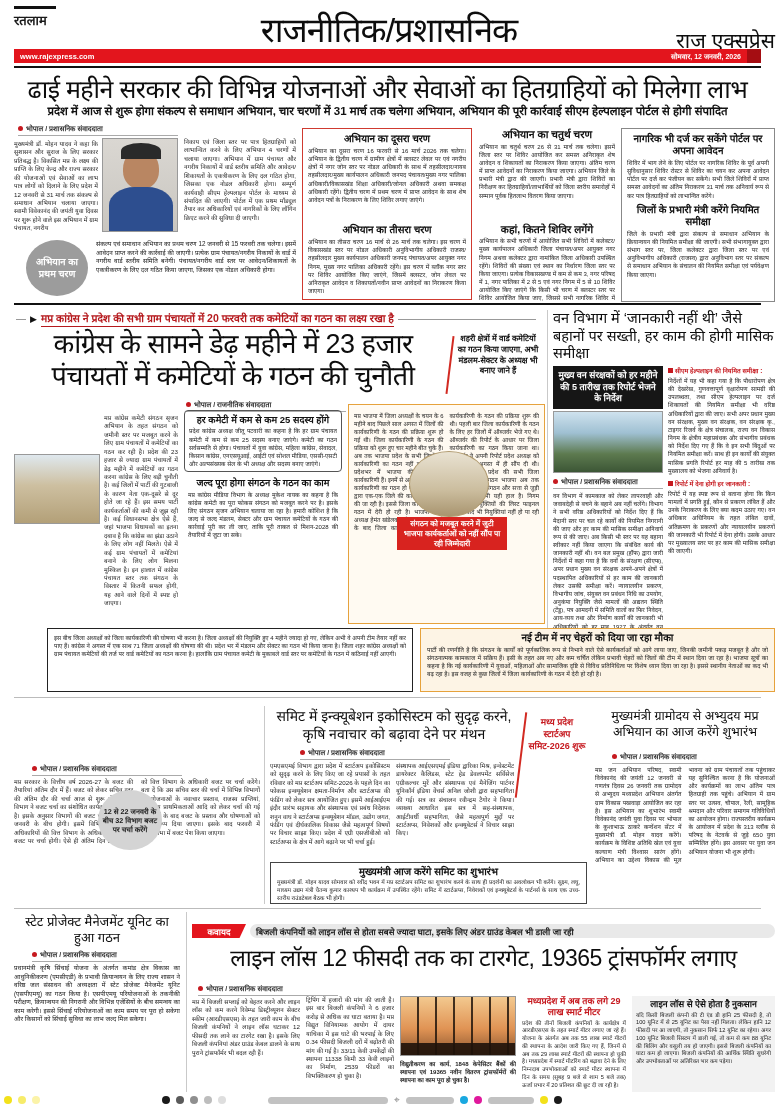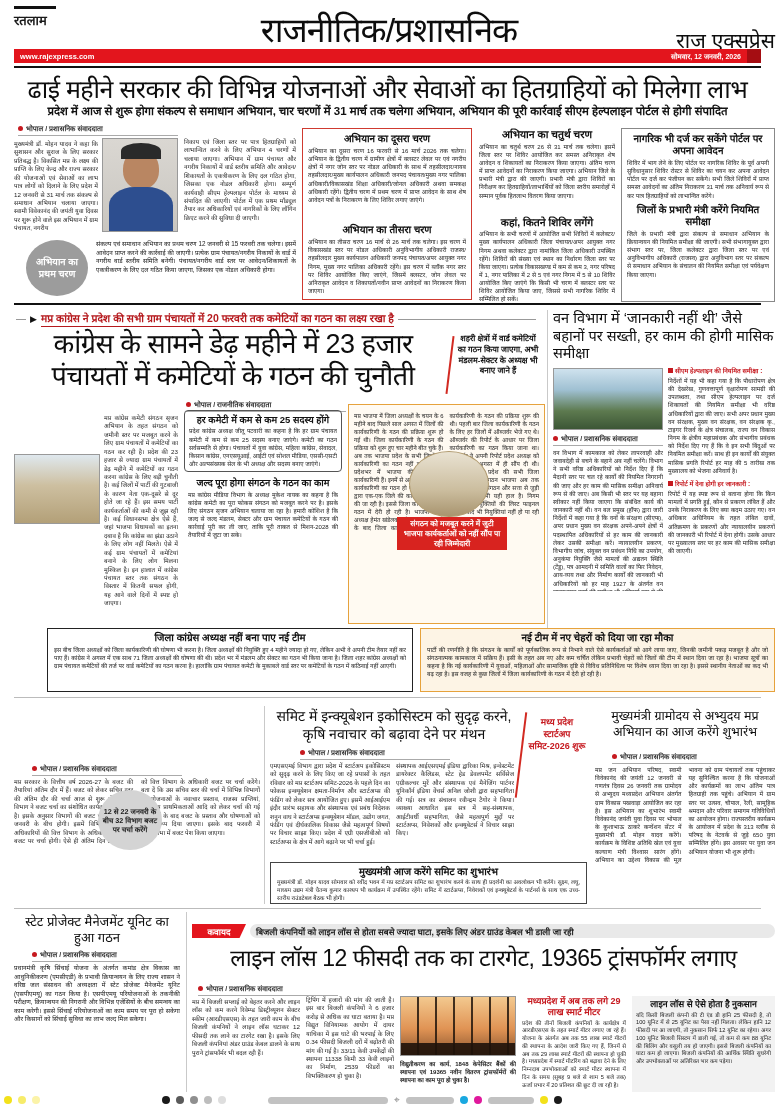--- a/index.html
+++ b/index.html
@@ -63,21 +63,21 @@
   <div class="abs" style="left:302px;top:128px;width:170px;height:172px;border:1.5px solid #cf3a30;padding:4px 5px;box-sizing:border-box;overflow:hidden;">
     <div class="boxtitle" style="font-size:10px;">अभियान का दूसरा चरण</div>
     <div class="jtxt" style="font-size:6px;margin-top:2px;">अभियान का दूसरा चरण 16 फरवरी से 16 मार्च 2026 तक चलेगा। अभियान के द्वितीय चरण में ग्रामीण क्षेत्रों में क्लस्टर लेवल पर एवं नगरीय क्षेत्रों में नगर जोन स्तर पर नोडल अधिकारी के साथ में तहसीलदार/नायब तहसीलदार/मुख्य कार्यपालन अधिकारी जनपद पंचायत/मुख्य नगर पालिका अधिकारी/विकासखंड शिक्षा अधिकारी/जोनल अधिकारी अथवा समकक्ष अधिकारी रहेंगे। द्वितीय चरण में प्रथम चरण में प्राप्त आवेदन के साथ शेष आवेदन पत्रों के निराकरण के लिए शिविर लगाए जाएंगे।</div>
     <div class="boxtitle" style="font-size:10px;margin-top:20px;">अभियान का तीसरा चरण</div>
     <div class="jtxt" style="font-size:6px;margin-top:2px;">अभियान का तीसरा चरण 16 मार्च से 26 मार्च तक चलेगा। इस चरण में विकासखंड स्तर पर नोडल अधिकारी अनुविभागीय अधिकारी राजस्व/तहसीलदार मुख्य कार्यपालन अधिकारी जनपद पंचायत/अपर आयुक्त नगर निगम, मुख्य नगर पालिका अधिकारी रहेंगे। इस चरण में ब्लॉक नगर स्तर पर शिविर आयोजित किए जाएंगे, जिसमें क्लस्टर, जोन लेवल पर अनिराकृत आवेदन व शिकायतों/नवीन प्राप्त आवेदनों का निराकरण किया जाएगा।</div>
   </div>
 
   <div class="abs" style="left:479px;top:128px;width:136px;height:174px;overflow:hidden;">
     <div class="boxtitle" style="font-size:10.5px;">अभियान का चतुर्थ चरण</div>
     <div class="jtxt" style="font-size:6px;margin-top:2px;height:64px;">अभियान का चतुर्थ चरण 26 से 31 मार्च तक चलेगा। इसमें जिला स्तर पर शिविर आयोजित कर समस्त अनिराकृत शेष आवेदन व शिकायतों का निराकरण किया जाएगा। अंतिम चरण में प्राप्त आवेदनों का निराकरण किया जाएगा। अभियान जिले के प्रभारी मंत्री द्वारा की जाएगी। प्रभारी मंत्री द्वारा शिविरों का निरीक्षण कर हितग्राहियों/लाभार्थियों को जिला स्तरीय समारोहों में सम्मान पूर्वक हितलाभ वितरण किया जाएगा।</div>
-    <div class="boxtitle" style="font-size:10.5px;margin-top:9px;">कहां, कितने शिविर लगेंगे</div>
+    <div class="boxtitle" style="font-size:10.5px;margin-top:16px;">कहां, कितने शिविर लगेंगे</div>
     <div class="jtxt" style="font-size:6px;margin-top:2px;">अभियान के सभी चरणों में आयोजित सभी शिविरों में कलेक्टर/मुख्य कार्यपालन अधिकारी जिला पंचायत/अपर आयुक्त नगर निगम अथवा कलेक्टर द्वारा नामांकित जिला अधिकारी उपस्थित रहेंगे। शिविरों की संख्या एवं स्थान का निर्धारण जिला स्तर पर किया जाएगा। प्रत्येक विकासखण्ड में कम से कम 3, नगर परिषद में 1, नगर पालिका में 2 से 5 एवं नगर निगम में 5 से 10 शिविर आयोजित किए जाएंगे कि किसी भी चरण में क्लस्टर स्तर पर शिविर आयोजित किया जाए, जिससे सभी नागरिक शिविर में सम्मिलित हो सकें।</div>
   </div>
 
   <div class="abs" style="left:621px;top:128px;width:154px;height:174px;border:1px solid #888;padding:4px 5px;box-sizing:border-box;overflow:hidden;">
     <div class="boxtitle" style="font-size:10px;">नागरिक भी दर्ज कर सकेंगे पोर्टल पर अपना आवेदन</div>
     <div class="jtxt" style="font-size:6px;margin-top:2px;">शिविर में भाग लेने के लिए पोर्टल पर नागरिक शिविर के पूर्व अपनी सुविधानुसार शिविर रोस्टर से शिविर का चयन कर अपना आवेदन पोर्टल पर दर्ज कर पंजीयन कर सकेंगे। सभी जिले शिविरों में प्राप्त समस्त आवेदनों का अंतिम निराकरण 31 मार्च तक अनिवार्य रूप से कर पात्र हितग्राहियों को लाभान्वित करेंगे।</div>
     <div class="boxtitle" style="font-size:10px;margin-top:4px;">जिलों के प्रभारी मंत्री करेंगे नियमित समीक्षा</div>
     <div class="jtxt" style="font-size:6px;margin-top:2px;">जिले के प्रभारी मंत्री द्वारा संकल्प से समाधान अभियान के क्रियान्वयन की नियमित समीक्षा की जाएगी। सभी संभागायुक्त द्वारा संभाग स्तर पर, जिला कलेक्टर द्वारा जिला स्तर पर एवं अनुविभागीय अधिकारी (राजस्व) द्वारा अनुविभाग स्तर पर संकल्प से समाधान अभियान के संचालन की नियमित समीक्षा एवं पर्यवेक्षण किया जाएगा।</div>
   </div>
 
@@ -119,41 +119,41 @@
   <div class="abs" style="left:348px;top:404px;width:197px;height:220px;border:1.5px solid #e6a23c;background:#fffaf2;padding:4px 5px;box-sizing:border-box;overflow:hidden;">
     <div style="position:absolute;left:60px;top:46px;width:78px;height:64px;border-radius:50%;background:linear-gradient(180deg,#e9e2d2 0%,#cbbd9e 60%,#a8946f 100%);border:1px solid #b09a6f;"></div>
     <div style="position:absolute;left:48px;top:112px;width:104px;background:#d8231f;color:#fff;font-size:7.5px;font-weight:800;text-align:center;line-height:1.3;padding:2px 3px;">संगठन को मजबूत करने में जुटी भाजपा कार्यकर्ताओं को नहीं सौंप पा रही जिम्मेदारी</div>
     <div class="jtxt" style="font-size:5.9px;margin-top:3px;column-count:2;column-gap:6px;height:168px;">मप्र भाजपा में जिला अध्यक्षों के चयन के 6 महीने बाद पिछले साल अगस्त में जिलों की कार्यकारिणी के गठन की प्रक्रिया शुरू हो गई थी। जिला कार्यकारिणी के गठन की प्रक्रिया को शुरू हुए चार महीने बीत चुके हैं। अब तक भाजपा प्रदेश के सभी जिलों की कार्यकारिणी का गठन नहीं कर पाई है। प्रदेशभर में भाजपा की 62 जिला कार्यकारिणी हैं। इनमें से अब तक 50 जिला कार्यकारिणी का गठन हो पाया है। भाजपा द्वारा एक-एक जिले की कार्यकारिणी जारी की जा रही है। इससे जिला कार्यकारिणी के गठन में देरी हो रही है। भाजपा प्रदेश अध्यक्ष हेमंत खंडेलवाल ने पदभार संभालने के बाद जिला कार्यकारिणी और प्रदेश कार्यकारिणी के गठन की प्रक्रिया शुरू की थी। पहली बार जिला कार्यकारिणी के गठन के लिए हर जिलों में ऑब्जर्वर भेजे गए थे। ऑब्जर्वर की रिपोर्ट के आधार पर जिला कार्यकारिणी का गठन किया जाना था। ऑब्जर्वर ने अपनी रिपोर्ट प्रदेश अध्यक्ष को पिछले साल अगस्त में ही सौंप दी थी। इसके बाद भी प्रदेश की सभी जिला कार्यकारिणी का गठन भाजपा अब तक नहीं कर पाई है। संगठन और सत्ता से जुड़ी नियुक्तियों का भी यही हाल है। निगम मंडलों की नियुक्तियों की लिस्ट फाइनल होने के बाद भी नियुक्तियां नहीं हो पा रही हैं।</div>
   </div>
 
   <div class="abs rule-v" style="left:547px;top:310px;height:382px;"></div>
   <div class="abs htitle" style="left:553px;top:310px;width:222px;font-size:14.5px;line-height:1.22;">वन विभाग में ‘जानकारी नहीं थी’ जैसे बहानों पर सख्ती, हर काम की होगी मासिक समीक्षा</div>
 
   <div class="abs" style="left:553px;top:366px;width:110px;">
+    <div style="background:#161616;color:#fff;font-size:9px;font-weight:800;text-align:center;line-height:1.3;padding:4px 3px;">मुख्य वन संरक्षकों को हर महीने की 5 तारीख तक रिपोर्ट भेजने के निर्देश</div>
     <div class="photo" style="width:110px;height:62px;background:linear-gradient(180deg,#cfe2ee 0%,#9fc0d2 35%,#5d7a4f 70%,#3c5636 100%);margin-top:2px;box-sizing:border-box;"></div>
     <div class="byline" style="margin-top:4px;">
       <span class="dot"></span>
       <span>भोपाल / प्रशासनिक संवाददाता</span>
     </div>
     <div class="jtxt" style="font-size:6px;margin-top:3px;height:142px;">वन विभाग में कामकाज को लेकर लापरवाही और जवाबदेही से बचने के बहाने अब नहीं चलेंगे। विभाग ने सभी वरिष्ठ अधिकारियों को निर्देश दिए हैं कि मैदानी स्तर पर चल रहे कार्यों की नियमित निगरानी की जाए और हर काम की मासिक समीक्षा अनिवार्य रूप से की जाए। अब किसी भी स्तर पर यह बहाना स्वीकार नहीं किया जाएगा कि संबंधित कार्य की जानकारी नहीं थी। वन बल प्रमुख (हॉफ) द्वारा जारी निर्देशों में कहा गया है कि वनों के संरक्षण (सीएफ), अपर प्रधान मुख्य वन संरक्षक अपने-अपने क्षेत्रों में पदस्थापित अधिकारियों से हर काम की जानकारी लेकर उसकी समीक्षा करें। न्यायालयीन प्रकरण, विभागीय जांच, संयुक्त वन प्रबंधन निधि का उपयोग, अनुकंपा नियुक्ति जैसे मामलों की अद्यतन स्थिति (टेंडु), पत्र आमदनी में समिति वालों का फिर निवेदन, आय-व्यय तथा और निर्माण कार्यों की जानकारी भी अधिकारियों को हर माह 1927 के अंतर्गत वन व्यवस्थापन कार्य की समीक्षा भी अनिवार्य रूप से की जाएगी।</div>
   </div>
 
   <div class="abs" style="left:668px;top:366px;width:107px;height:258px;overflow:hidden;">
     <div style="font-size:6.4px;font-weight:800;color:#c6191f;">
       <span style="display:inline-block;width:5px;height:5px;background:#c6191f;margin-right:2px;"></span><span>सीएम हेल्पलाइन की नियमित समीक्षा :</span>
     </div>
     <div class="jtxt" style="font-size:6px;margin-top:2px;">निर्देशों में यह भी कहा गया है कि पौधारोपण क्षेत्र की देखरेख, गुणवत्तापूर्ण वृक्षारोपण सामग्री की उपलब्धता, तथा सीएम हेल्पलाइन पर दर्ज शिकायतों की नियमित समीक्षा भी वरिष्ठ अधिकारियों द्वारा की जाए। सभी अपर प्रधान मुख्य वन संरक्षक, मुख्य वन संरक्षक, वन संरक्षक कृ., टाइगर रिजर्व के क्षेत्र संचालक, राज्य वन विकास निगम के क्षेत्रीय महाप्रबंधक और संभागीय प्रबंधक को निर्देश दिए गए हैं कि वे इन सभी बिंदुओं पर नियमित समीक्षा करें। साथ ही इन कार्यों की संयुक्त मासिक प्रगति रिपोर्ट हर माह की 5 तारीख तक मुख्यालय को भेजना अनिवार्य है।</div>
     <div style="font-size:6.4px;font-weight:800;color:#c6191f;margin-top:4px;">
       <span style="display:inline-block;width:5px;height:5px;background:#c6191f;margin-right:2px;"></span><span>रिपोर्ट में देना होगी हर जानकारी :</span>
     </div>
     <div class="jtxt" style="font-size:6px;margin-top:2px;">रिपोर्ट में यह स्पष्ट रूप से बताना होगा कि किन मामलों में प्रगति हुई, कौन से प्रकरण लंबित हैं और उनके निराकरण के लिए क्या कदम उठाए गए। वन अधिकार अधिनियम के तहत लंबित दावों, अतिक्रमण के प्रकरणों और न्यायालयीन प्रकरणों की जानकारी भी रिपोर्ट में देना होगी। उसके आधार पर मुख्यालय स्तर पर हर काम की मासिक समीक्षा की जाएगी।</div>
   </div>
 
   <div class="abs" style="left:47px;top:628px;width:366px;height:64px;border:1.5px solid #222;padding:3px 6px;box-sizing:border-box;overflow:hidden;">
-    <div class="boxtitle" style="font-size:10px;">जिला कांग्रेस अध्यक्ष नहीं बना पाए नई टीम</div>
     <div class="jtxt" style="font-size:6px;margin-top:2px;">इस बीच जिला अध्यक्षों को जिला कार्यकारिणी की घोषणा भी करना है। जिला अध्यक्षों की नियुक्ति हुए 4 महीने ज्यादा हो गए, लेकिन अभी वे अपनी टीम तैयार नहीं कर पाए हैं। कांग्रेस ने अगस्त में एक साथ 71 जिला अध्यक्षों की घोषणा की थी। प्रदेश भर में मंडलम और सेक्टर का गठन भी किया जाना है। जिला शहर कांग्रेस अध्यक्षों को ग्राम पंचायत कमेटियों की तर्ज पर वार्ड कमेटियों का गठन करना है। हालांकि ग्राम पंचायत कमेटी के मुकाबले वार्ड स्तर पर कमेटियों के गठन में कठिनाई नहीं आएगी।</div>
   </div>
   <div class="abs" style="left:420px;top:628px;width:355px;height:64px;border:1.5px solid #e6a23c;background:#fdf4e5;padding:3px 6px;box-sizing:border-box;overflow:hidden;">
     <div class="boxtitle" style="font-size:10px;">नई टीम में नए चेहरों को दिया जा रहा मौका</div>
     <div class="jtxt" style="font-size:6px;margin-top:2px;">पार्टी की रणनीति है कि संगठन के कार्यों को पूर्णकालिक रूप से निभाने वाले ऐसे कार्यकर्ताओं को आगे लाया जाए, जिनकी जमीनी पकड़ मजबूत है और जो संगठनात्मक कामकाज में सक्रिय हैं। इसी के तहत अब नए और कम चर्चित लेकिन प्रभावी चेहरों को जिलों की टीम में स्थान दिया जा रहा है। भाजपा सूत्रों का कहना है कि नई कार्यकारिणी में युवाओं, महिलाओं और सामाजिक दृष्टि से विविध प्रतिनिधित्व पर विशेष ध्यान दिया जा रहा है। इससे स्थानीय नेताओं का कद भी बढ़ रहा है। इस वजह से कुछ जिलों में जिला कार्यकारिणी के गठन में देरी हो रही है।</div>
   </div>
 
   <div class="abs" style="left:14px;top:697px;width:747px;height:1px;background:#bbb;"></div>
 
   <div class="abs byline" style="left:32px;top:764px;width:150px;">

